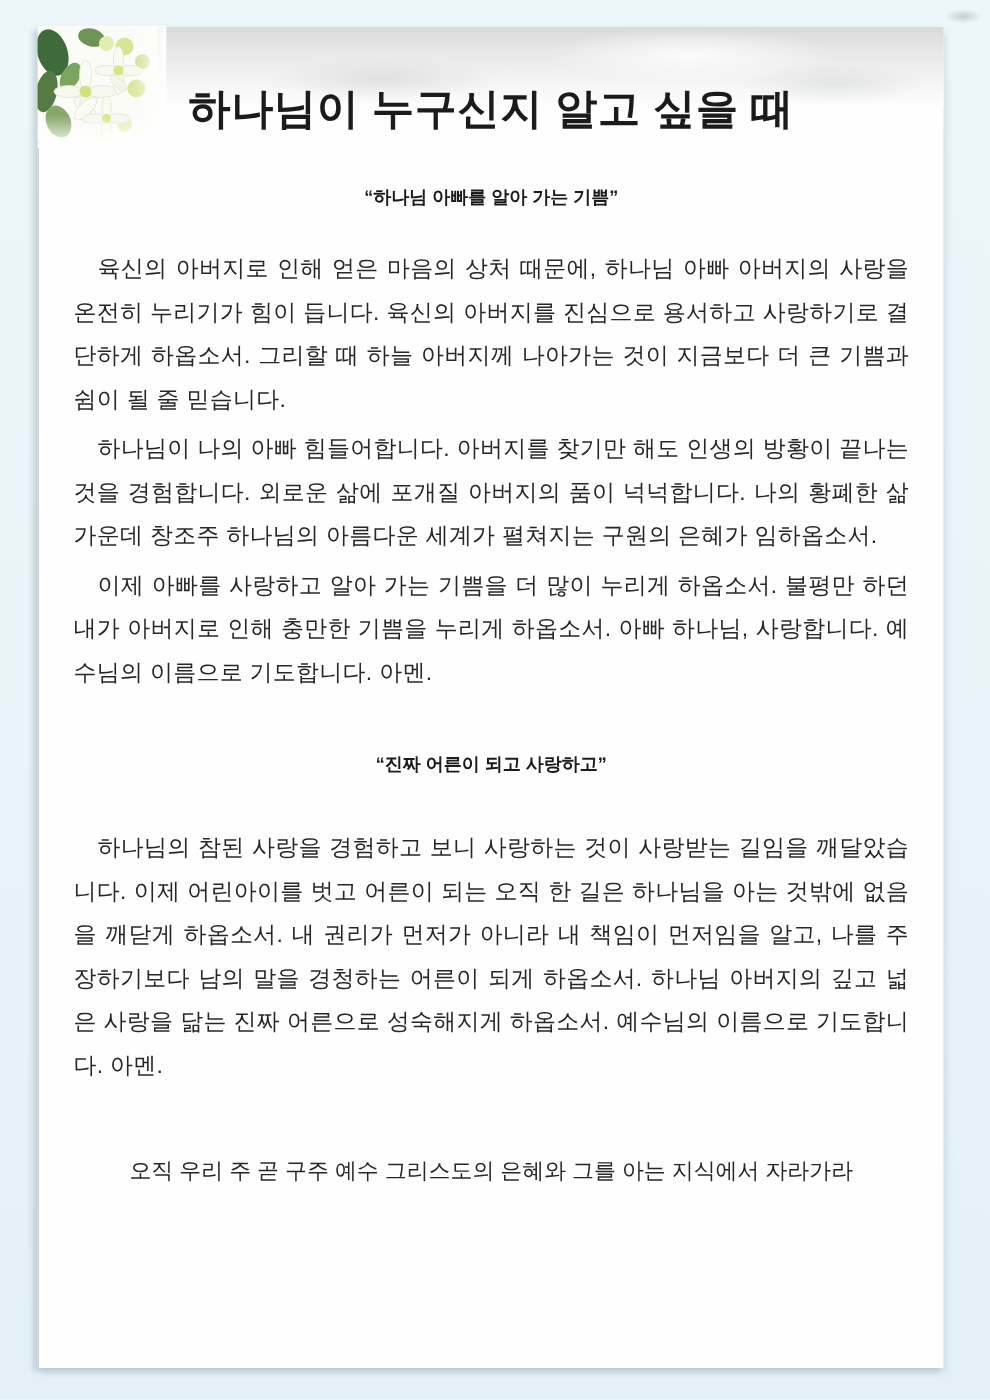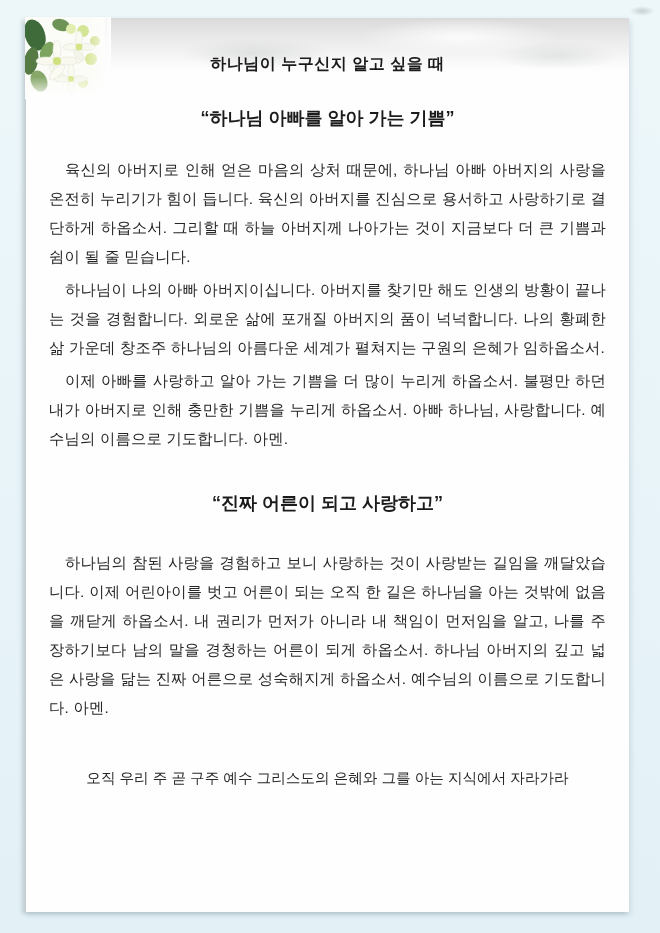--- a/index.html
+++ b/index.html
@@ -38,28 +38,28 @@
     width: 86px; height: 82px;
   }
   .content {
     position: relative;
     padding: 0 19px;
     color: #232323;
   }
   .page-title {
     margin: 36px 0 0 0;
     text-align: center;
-    font-size: 16px;
+    font-size: 28px;
     font-weight: bold;
     letter-spacing: 0.5px;
     color: #1b1b1b;
   }
   .section-heading {
     text-align: center;
-    font-size: 18px;
+    font-size: 12px;
     font-weight: bold;
     color: #1b1b1b;
     margin: 0;
   }
   .heading-1 { margin: 31px 0 25px 0; }
   .heading-2 { margin: 38px 0 33px 0; }
   .body-para {
     margin: 4px;
     font-size: 15.3px;
     line-height: 29px;
@@ -144,21 +144,21 @@
         </defs>
       </svg>
     </div>
 
     <div class="content">
       <h1 class="page-title">하나님이 누구신지 알고 싶을 때</h1>
 
       <h2 class="section-heading heading-1">“하나님 아빠를 알아 가는 기쁨”</h2>
 
       <p class="body-para">육신의 아버지로 인해 얻은 마음의 상처 때문에, 하나님 아빠 아버지의 사랑을 온전히 누리기가 힘이 듭니다. 육신의 아버지를 진심으로 용서하고 사랑하기로 결단하게 하옵소서. 그리할 때 하늘 아버지께 나아가는 것이 지금보다 더 큰 기쁨과 쉼이 될 줄 믿습니다.</p>
-      <p class="body-para">하나님이 나의 아빠 아버지이십니다. 아버지를 찾기만 해도 인생의 방황이 끝나는 것을 경험합니다. 외로운 삶에 포개질 아버지의 품이 넉넉합니다. 나의 황폐한 삶 가운데 창조주 하나님의 아름다운 세계가 펼쳐지는 구원의 은혜가 임하옵소서.</p>
+      <p class="body-para">하나님이 나의 아빠 힘들어합니다. 아버지를 찾기만 해도 인생의 방황이 끝나는 것을 경험합니다. 외로운 삶에 포개질 아버지의 품이 넉넉합니다. 나의 황폐한 삶 가운데 창조주 하나님의 아름다운 세계가 펼쳐지는 구원의 은혜가 임하옵소서.</p>
       <p class="body-para">이제 아빠를 사랑하고 알아 가는 기쁨을 더 많이 누리게 하옵소서. 불평만 하던 내가 아버지로 인해 충만한 기쁨을 누리게 하옵소서. 아빠 하나님, 사랑합니다. 예수님의 이름으로 기도합니다. 아멘.</p>
 
       <h2 class="section-heading heading-2">“진짜 어른이 되고 사랑하고”</h2>
 
       <p class="body-para">하나님의 참된 사랑을 경험하고 보니 사랑하는 것이 사랑받는 길임을 깨달았습니다. 이제 어린아이를 벗고 어른이 되는 오직 한 길은 하나님을 아는 것밖에 없음을 깨닫게 하옵소서. 내 권리가 먼저가 아니라 내 책임이 먼저임을 알고, 나를 주장하기보다 남의 말을 경청하는 어른이 되게 하옵소서. 하나님 아버지의 깊고 넓은 사랑을 닮는 진짜 어른으로 성숙해지게 하옵소서. 예수님의 이름으로 기도합니다. 아멘.</p>
 
       <div class="verse-block">
         <p class="verse-line">오직 우리 주 곧 구주 예수 그리스도의 은혜와 그를 아는 지식에서 자라가라</p>
 
       </div>

